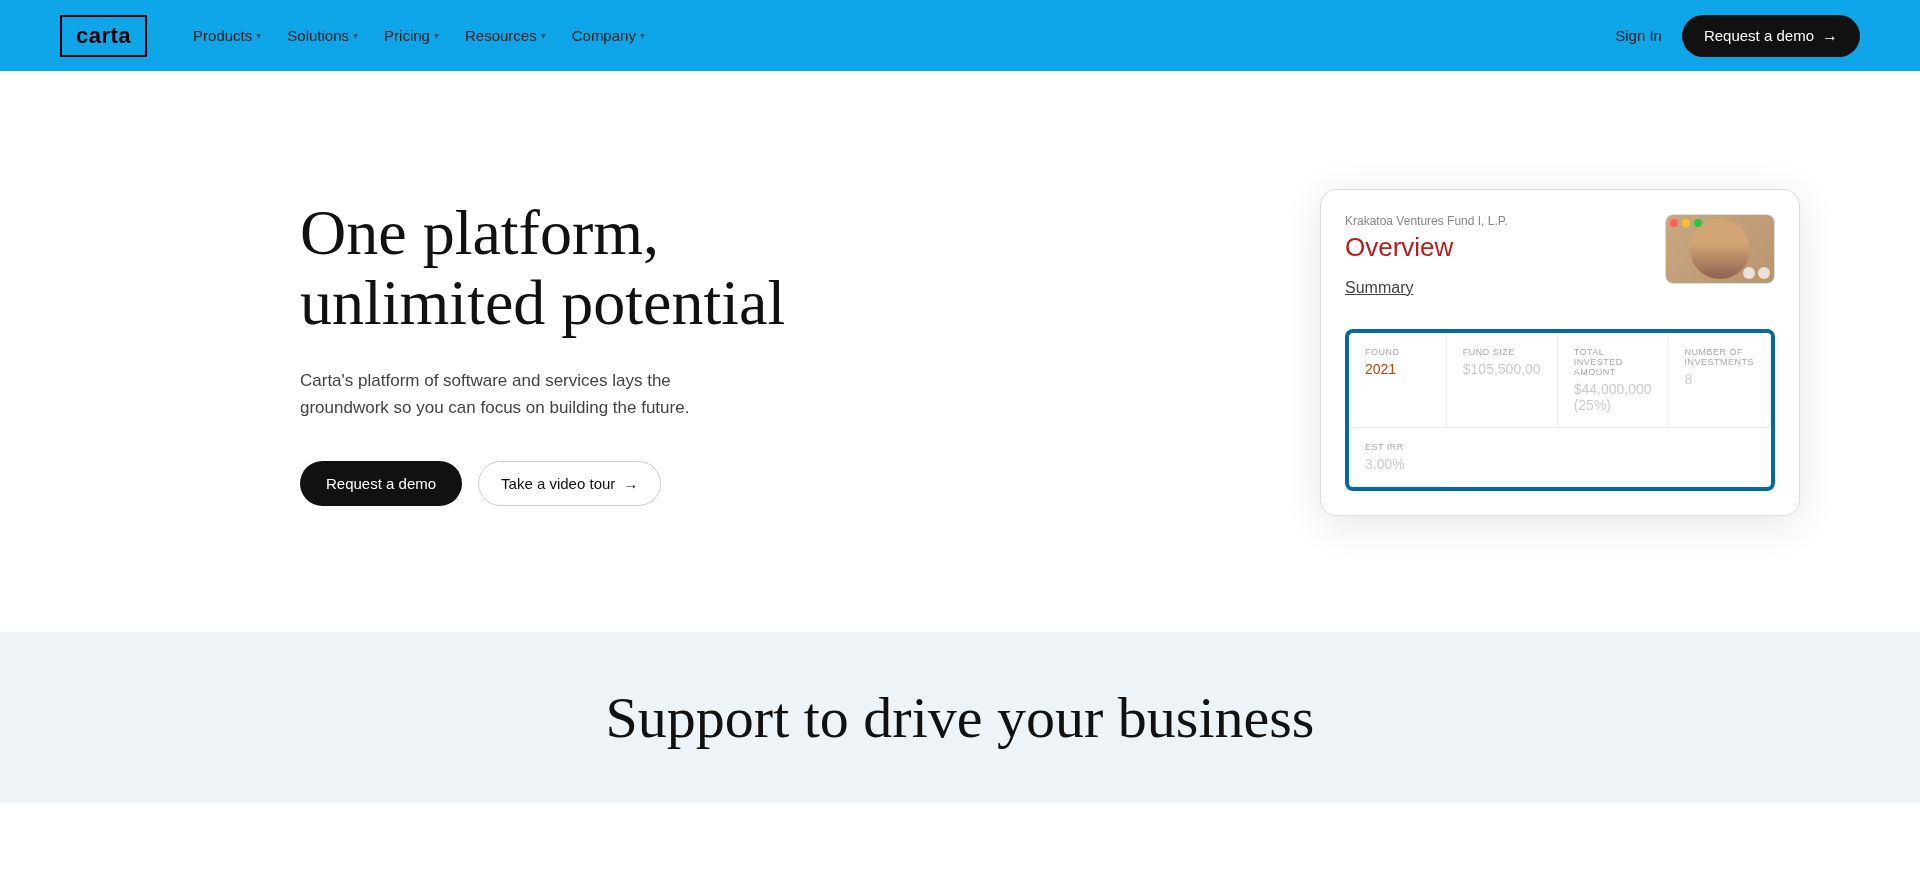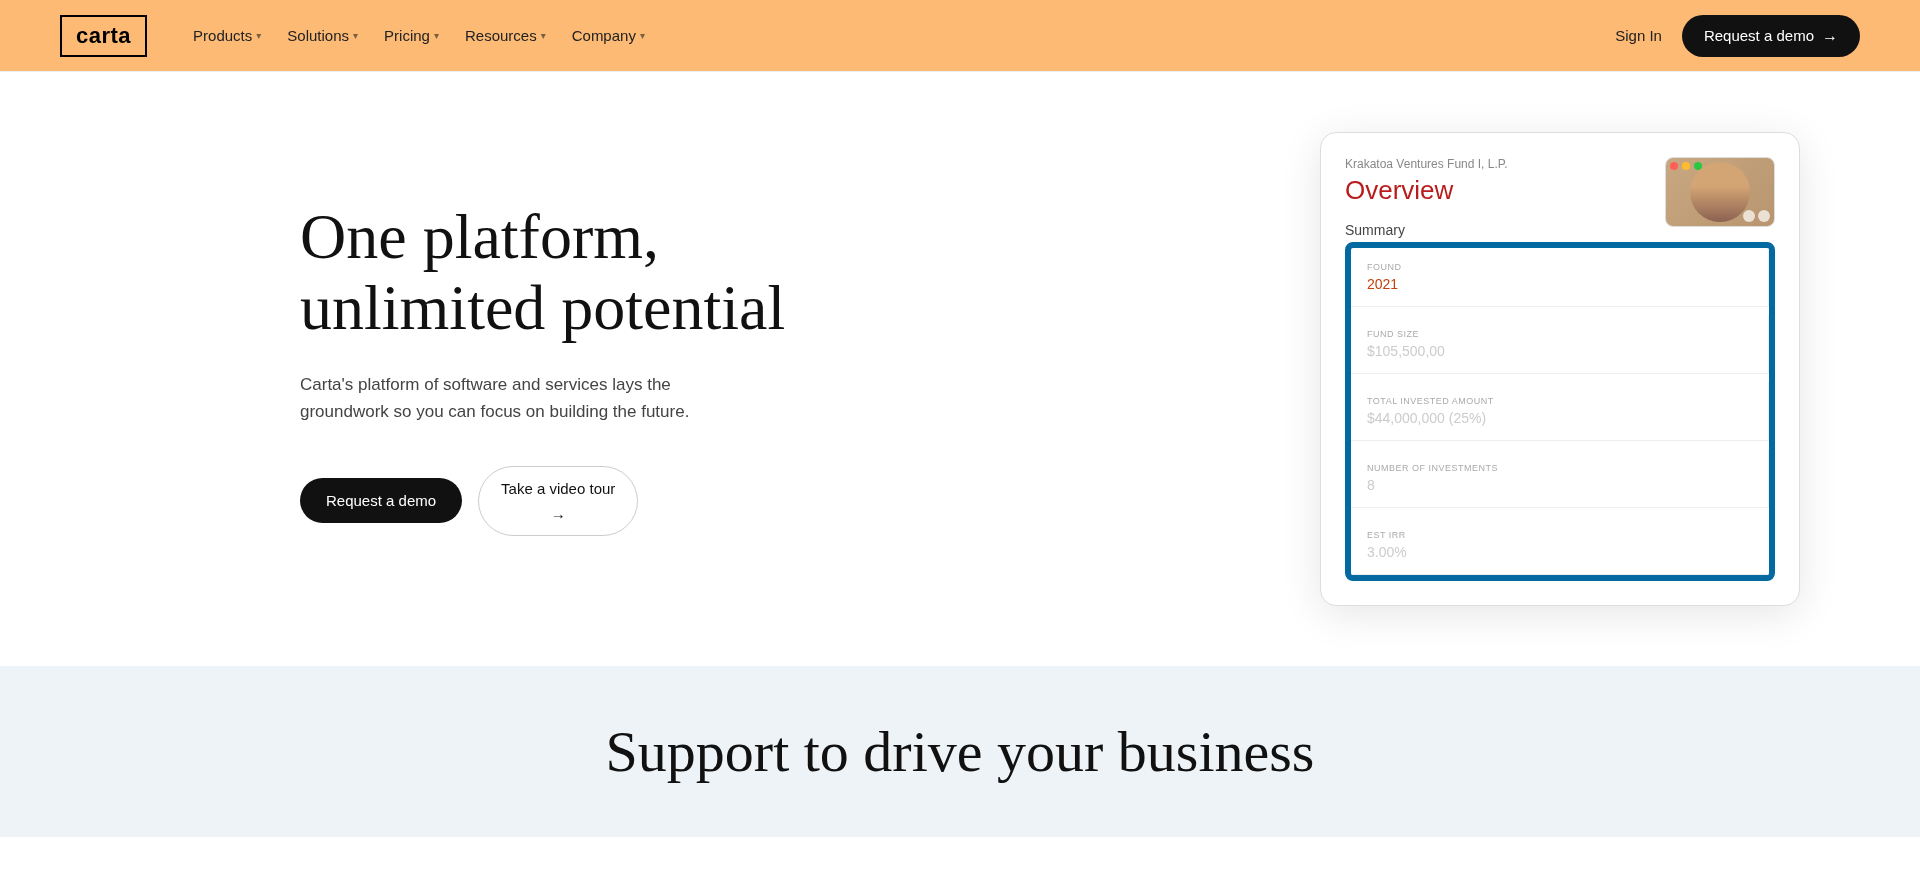--- a/index.html
+++ b/index.html
@@ -2,21 +2,21 @@
 <html><head>
   <meta charset="utf-8">
   <style>
     * { margin: 0; padding: 0; box-sizing: border-box; }
     body { font-family: -apple-system, BlinkMacSystemFont, 'Segoe UI', sans-serif; background: #fff; overflow-x: hidden; }
 
     
     nav {
       display: flex; align-items: center; justify-content: space-between;
       padding: 0 60px; height: 72px; border-bottom: 1px solid #eee;
-      position: sticky; top: 0; background: #fdba74; z-index: 100; gap: 23px;
+      position: sticky; top: 0; background: #0ea5e9; z-index: 100; gap: 23px;
     }
     .nav-left { display: flex; align-items: center; gap: 36px; }
     .logo-box {
       border: 2px solid #000; padding: 6px 14px;
       font-size: 22px; font-weight: 700; letter-spacing: 0.5px;
     }
     .nav-links { display: flex; align-items: center; gap: 6px; }
     .nav-item {
       display: flex; align-items: center; gap: 4px;
       font-size: 15px; color: #222; cursor: pointer; padding: 8px 10px;
@@ -50,34 +50,34 @@
     }
     .hero-buttons { display: flex; align-items: center; gap: 16px; }
     .btn-primary {
       background: #111; color: #fff; border: none;
       padding: 14px 26px; border-radius: 50px; font-size: 15px; cursor: pointer;
     }
     .btn-outline {
       display: flex; align-items: center; gap: 8px;
       background: transparent; color: #111;
       border: 1.5px solid #ccc; padding: 13px 22px;
-      border-radius: 50px; font-size: 15px; cursor: pointer; flex-direction: column;
+      border-radius: 50px; font-size: 15px; cursor: pointer;
     }
 
     
     .hero-right { flex-shrink: 0; }
     .dashboard-card {
       width: 480px; background: #fff;
       border: 1px solid #ddd; border-radius: 16px;
       padding: 24px; box-shadow: 0 8px 40px rgba(0,0,0,0.1);
       position: relative;
     }
     .card-label { font-size: 12px; color: #888; margin-bottom: 4px; }
     .card-title { font-size: 26px; font-weight: 500; color: #b91c1c; margin-bottom: 16px; }
-    .card-section-label { font-size: 14px; color: #444; margin-bottom: 4px; }
+    .card-section-label { font-size: 16px; color: #444; margin-bottom: 32px; text-decoration: underline; }
 
     .video-thumb {
       position: absolute; top: 24px; right: 24px;
       width: 110px; height: 70px; border-radius: 8px; overflow: hidden;
       border: 1px solid #ddd;
     }
     .video-thumb-inner {
       width: 100%; height: 100%;
       background: linear-gradient(135deg, #c8a882, #b8956e);
       display: flex; align-items: center; justify-content: center;
@@ -95,22 +95,22 @@
     .wd-green { background: #28c840; }
 
     
     .person-silhouette {
       width: 60px; height: 60px;
       background: linear-gradient(180deg, #d4a574 40%, #8b6252 100%);
       border-radius: 50%; position: relative; overflow: hidden;
     }
 
     .stats-grid {
-      display: grid; grid-template-columns: 1fr;
-      gap: 8px; border: 6px solid #0369a1; border-radius: 8px; overflow: hidden;
+      display: grid; grid-template-columns: 1fr 1fr 1fr 1fr;
+      gap: 0; border: 4px solid #0369a1; border-radius: 8px; overflow: hidden;
     }
     .stat-cell {
       padding: 14px 16px; border-right: 1px solid #eee;
       border-bottom: 1px solid #eee;
     }
     .stat-cell:last-child { border-right: none; }
     .stat-label { font-size: 9px; color: #aaa; text-transform: uppercase; letter-spacing: 0.5px; margin-bottom: 4px; }
     .stat-value { font-size: 14px; color: #ccc; font-weight: 500; }
     .stat-value.dark { color: #c2410c; }
 

